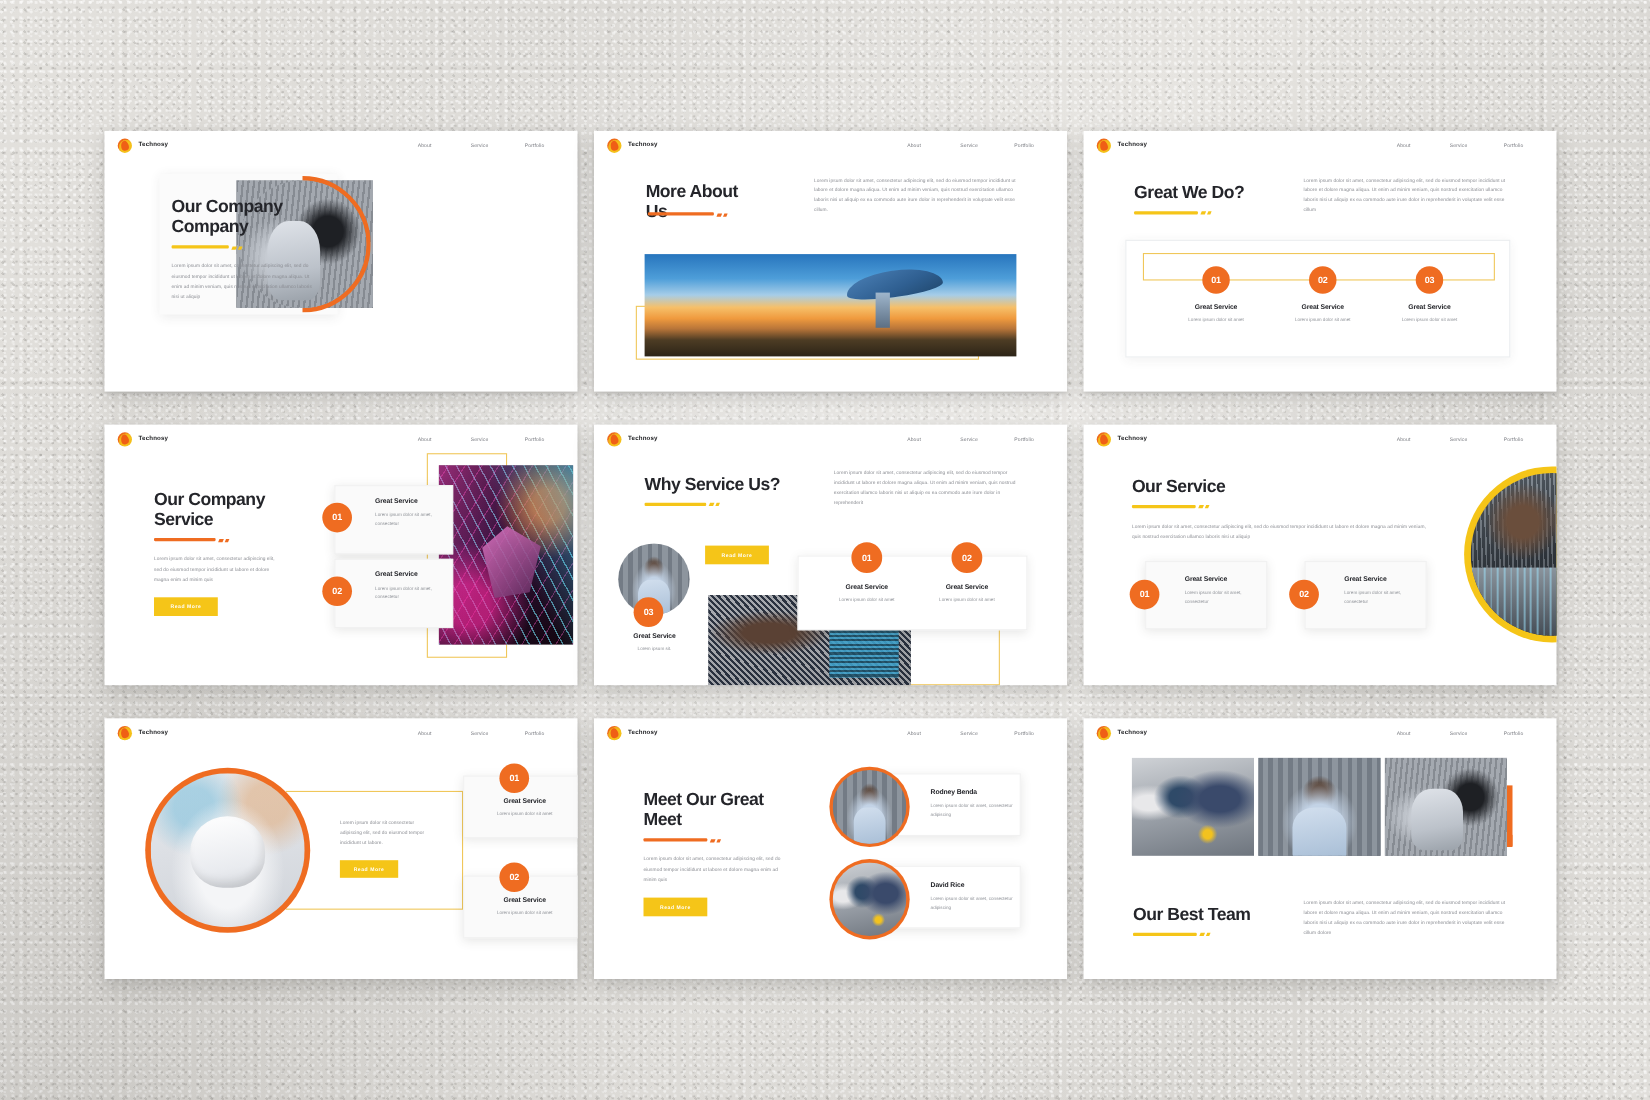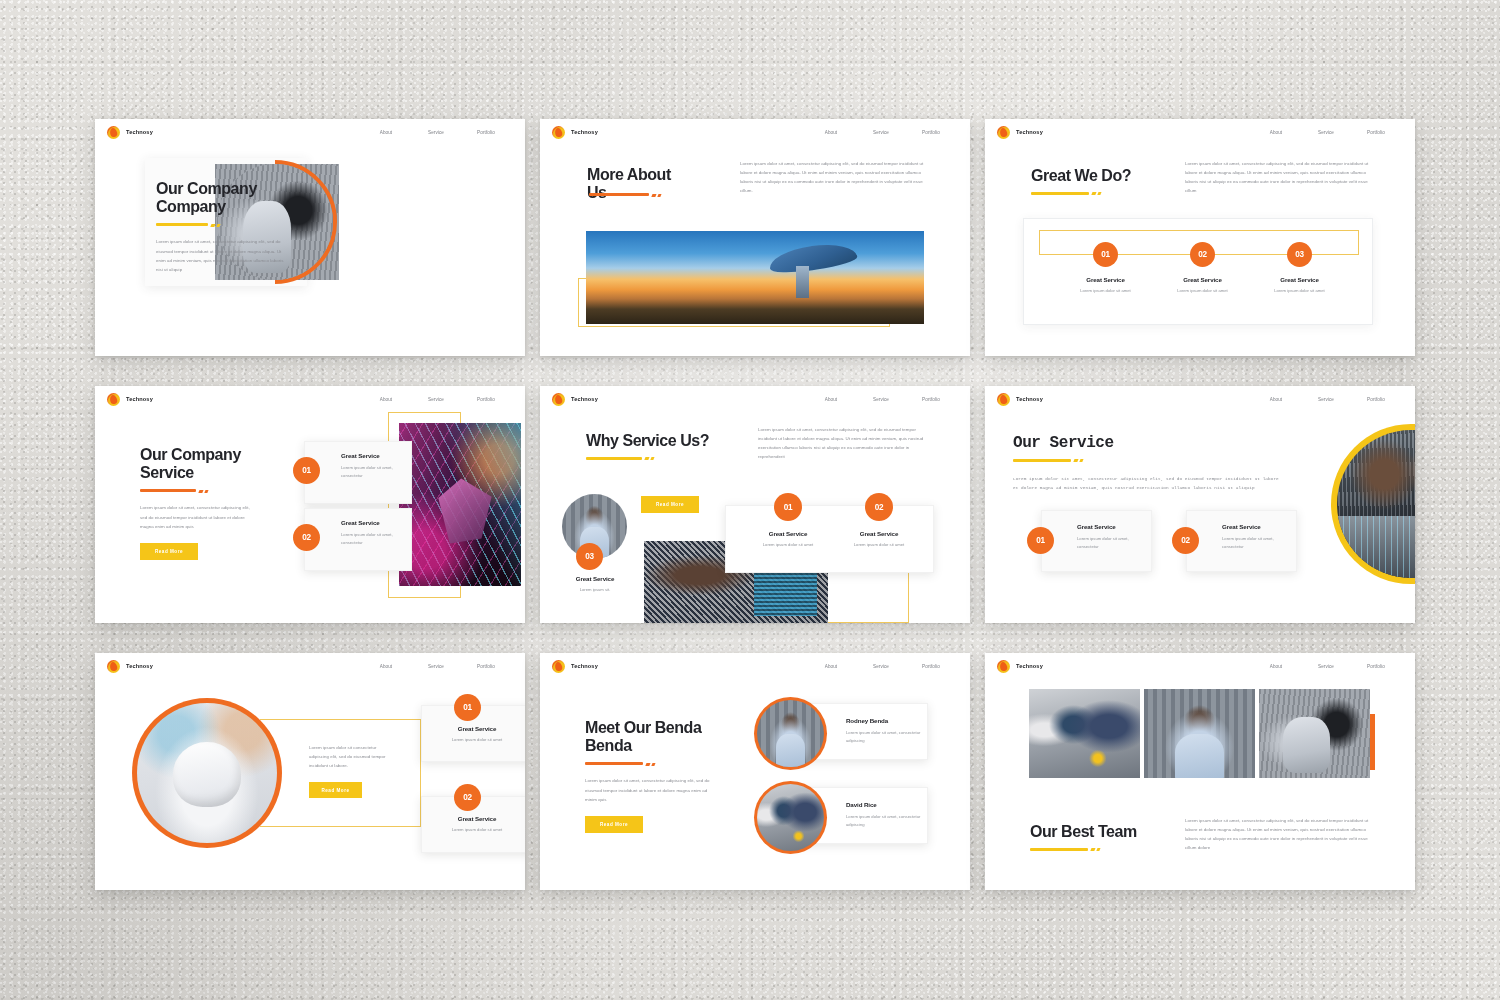--- a/index.html
+++ b/index.html
@@ -443,21 +443,21 @@
       <div class="nav-links">
         <span class="nav-link">About</span>
         <span class="nav-link">Service</span>
         <span class="nav-link">Portfolio</span>
       </div>
     </div>
 
     <div class="abs" style="left:346px; top:38px; width:160px; height:160px; border-radius:50%; background:#f5c518;"></div>
     <div class="abs photo ph-mixer circle-mask" style="left:352px; top:44px; width:148px; height:148px;"></div>
 
-    <div class="abs" style="left:28px; top:48px; width:280px;font-family:Liberation Mono, monospace;">
+    <div class="abs" style="left:44px; top:48px; width:280px;">
       <div class="title">Our Service</div>
       <div class="rule">
         <span class="bar" style="width:58px;"></span>
           <span class="d1"></span>
           <span class="d2"></span>
       </div>
       <p class="body-text" style="margin-top:12px; width:268px;">Lorem ipsum dolor sit amet, consectetur adipiscing elit, sed do eiusmod tempor incididunt ut labore et dolore magna ad minim veniam, quis nostrud exercitation ullamco laboris nisi ut aliquip</p>
     </div>
 
     <div class="abs card" style="left:56px; top:124px; width:111px; height:62px; background:#fafafa;"></div>
@@ -523,22 +523,22 @@
       </div>
       <div class="nav-links">
         <span class="nav-link">About</span>
         <span class="nav-link">Service</span>
         <span class="nav-link">Portfolio</span>
       </div>
     </div>
 
     <div class="abs" style="left:45px; top:66px; width:135px;">
       <div class="title">
-        <div>Meet Our Benda</div>
-        <div>Benda</div>
+        <div>Meet Our Great</div>
+        <div>Meet</div>
       </div>
       <div class="rule orange">
         <span class="bar" style="width:58px;"></span>
           <span class="d1"></span>
           <span class="d2"></span>
       </div>
       <p class="body-text" style="margin-top:11px; width:132px;">Lorem ipsum dolor sit amet, consectetur adipiscing elit, sed do eiusmod tempor incididunt ut labore et dolore magna enim ad minim quis</p>
       <div class="btn" style="margin-top:12px;">Read More</div>
     </div>
 

